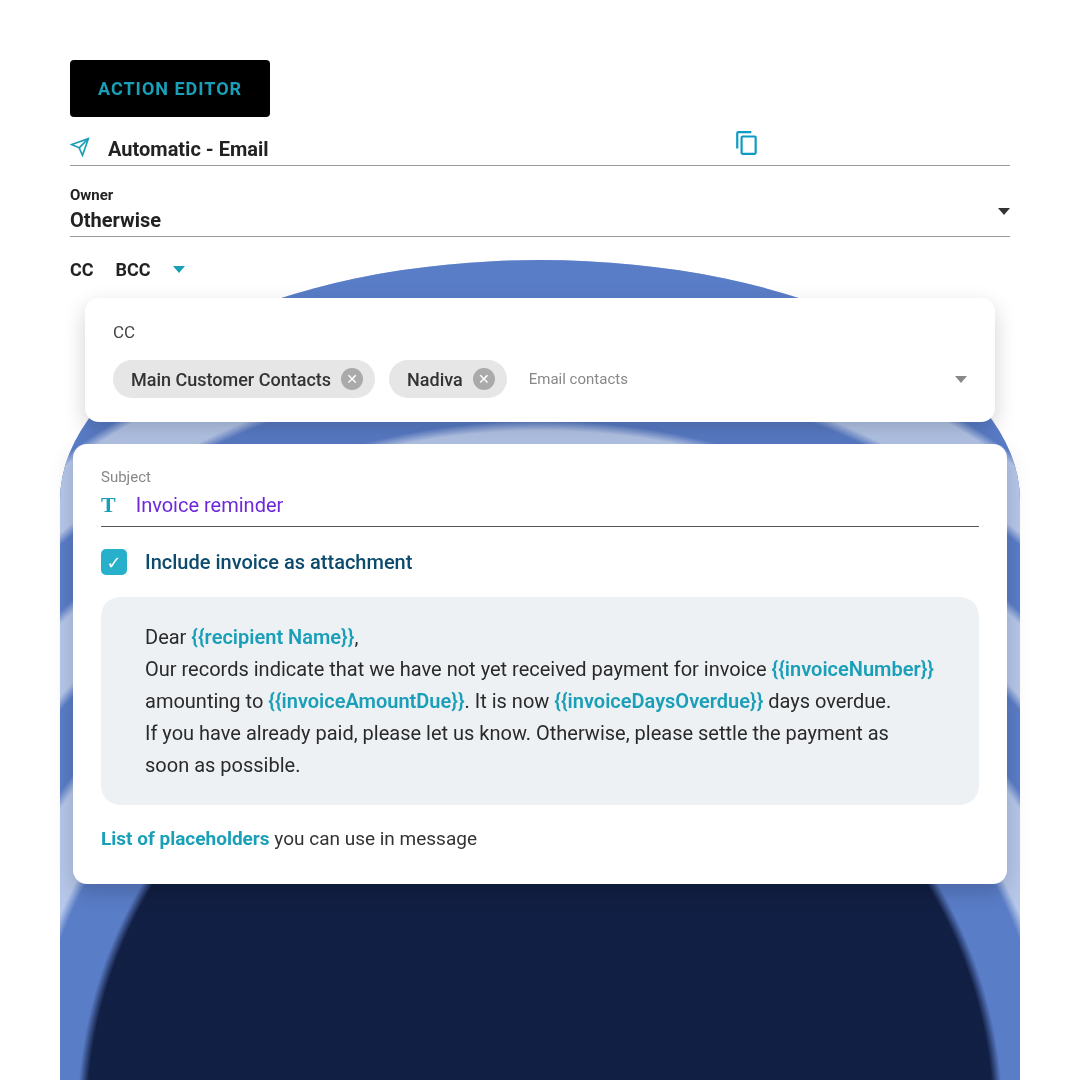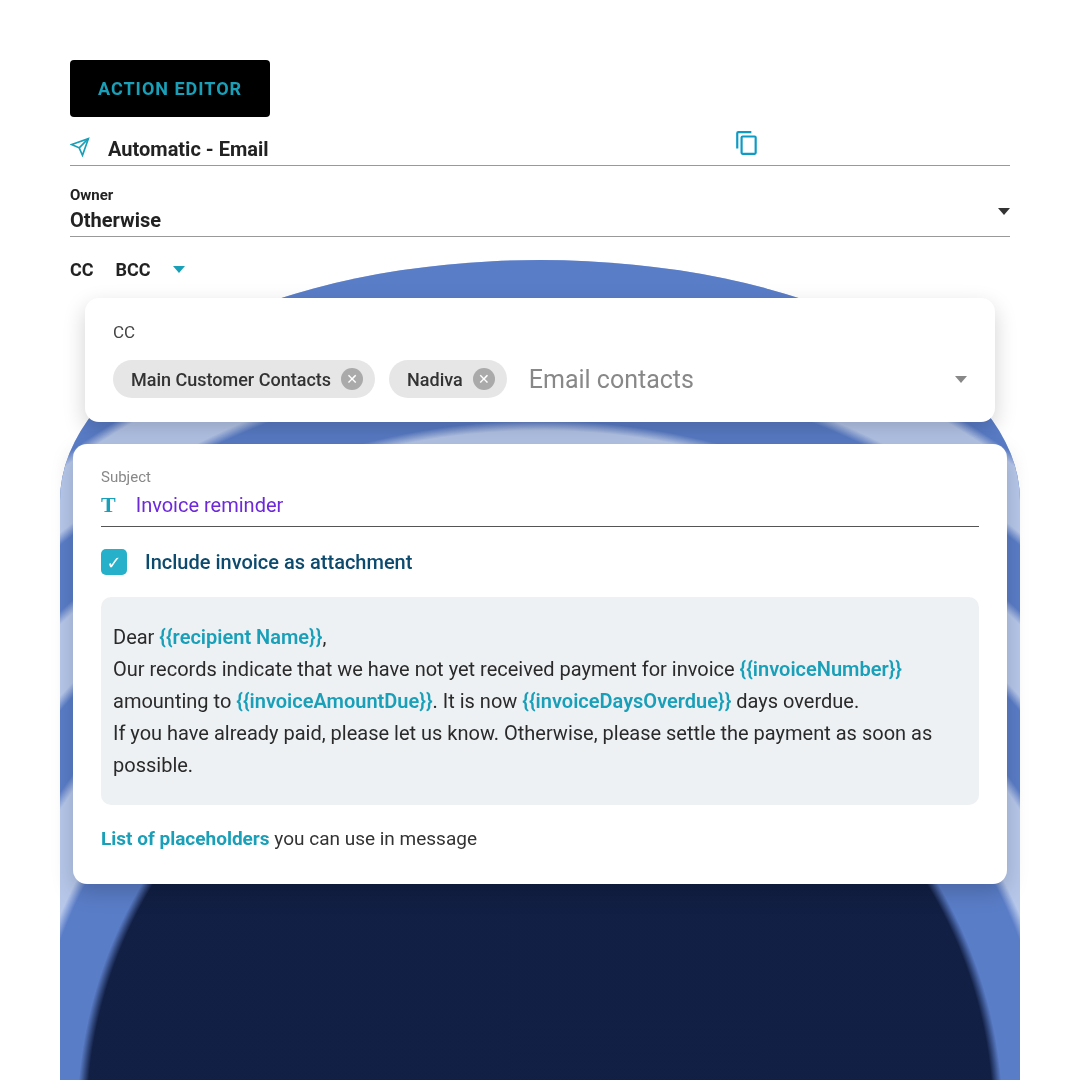--- a/index.html
+++ b/index.html
@@ -27,31 +27,31 @@
  radial-gradient(circle at 50% 100%,#5a7dc8 0 76%,transparent 77%),
  radial-gradient(circle at 50% 100%,#b6c7ea 0 82%,transparent 83%),
  radial-gradient(circle at 50% 100%,#5a7dc8 0 88%,transparent 89%),
  radial-gradient(circle at 50% 100%,#b6c7ea 0 94%,transparent 95%)}
 .card{position:relative;background:#fff;border-radius:14px;box-shadow:0 8px 22px rgba(0,0,0,.18);padding:24px 28px;z-index:1}
 .cc-card{margin:18px 0 22px;margin-left:15px;margin-right:15px}
 .cc-title{font-size:17px;color:#444;margin-bottom:18px}
 .chips-row{display:flex;align-items:center;gap:14px}
 .chip{display:inline-flex;align-items:flex-end;background:#e6e6e6;border-radius:999px;padding:8px 12px 8px 18px;font-size:18px;color:#333;font-weight:500}
 .chip .x{display:inline-flex;align-items:center;justify-content:center;width:22px;height:22px;border-radius:50%;background:#aaa;color:#fff;font-size:14px;margin-left:10px;line-height:1}
-.placeholder-input{flex:1;font-size:25px;color:#888;padding-left:8px}
+.placeholder-input{flex:1;font-size:15px;color:#888;padding-left:8px}
 .dropdown-caret{border-left:6px solid transparent;border-right:6px solid transparent;border-top:7px solid #888;width:0;height:0}
 .body-card{margin:0 3px;padding-bottom:34px}
 .subject-label{font-size:15px;color:#888;margin-bottom:6px}
 .subject-row{display:flex;align-items:center;border-bottom:1px solid #555;padding-bottom:8px}
 .t-icon{color:#1a9fb8;font-weight:700;font-size:22px;margin-right:20px;font-family:serif}
 .subject-val{font-size:20px;color:#6d28d9}
 .attach-row{display:flex;align-items:center;gap:18px;margin-top:22px}
 .checkbox{width:26px;height:26px;border-radius:5px;background:#26b0c9;display:flex;align-items:center;justify-content:center;color:#fff;font-size:18px}
 .attach-label{color:#0c4a6e;font-size:20px;font-weight:500}
-.message-box{margin-top:22px;background:#eef1f4;border-radius:10px;padding:24px 12px;font-size:20px;line-height:1.6;color:#2a2a2a}
+.message-box{margin-top:22px;background:#eef1f4;border-radius:19px;padding:24px 44px;font-size:20px;line-height:1.6;color:#2a2a2a}
 .ph{color:#1a9fb8;font-weight:600}
 .placeholders-note{margin-top:22px;font-size:19px;color:#333}
 .placeholders-note .link{color:#1a9fb8;font-weight:700}
 .top-area{position:relative;z-index:2}
 </style>
 </head>
 <body>
 
 <div class="canvas">
   <div class="top-area">

